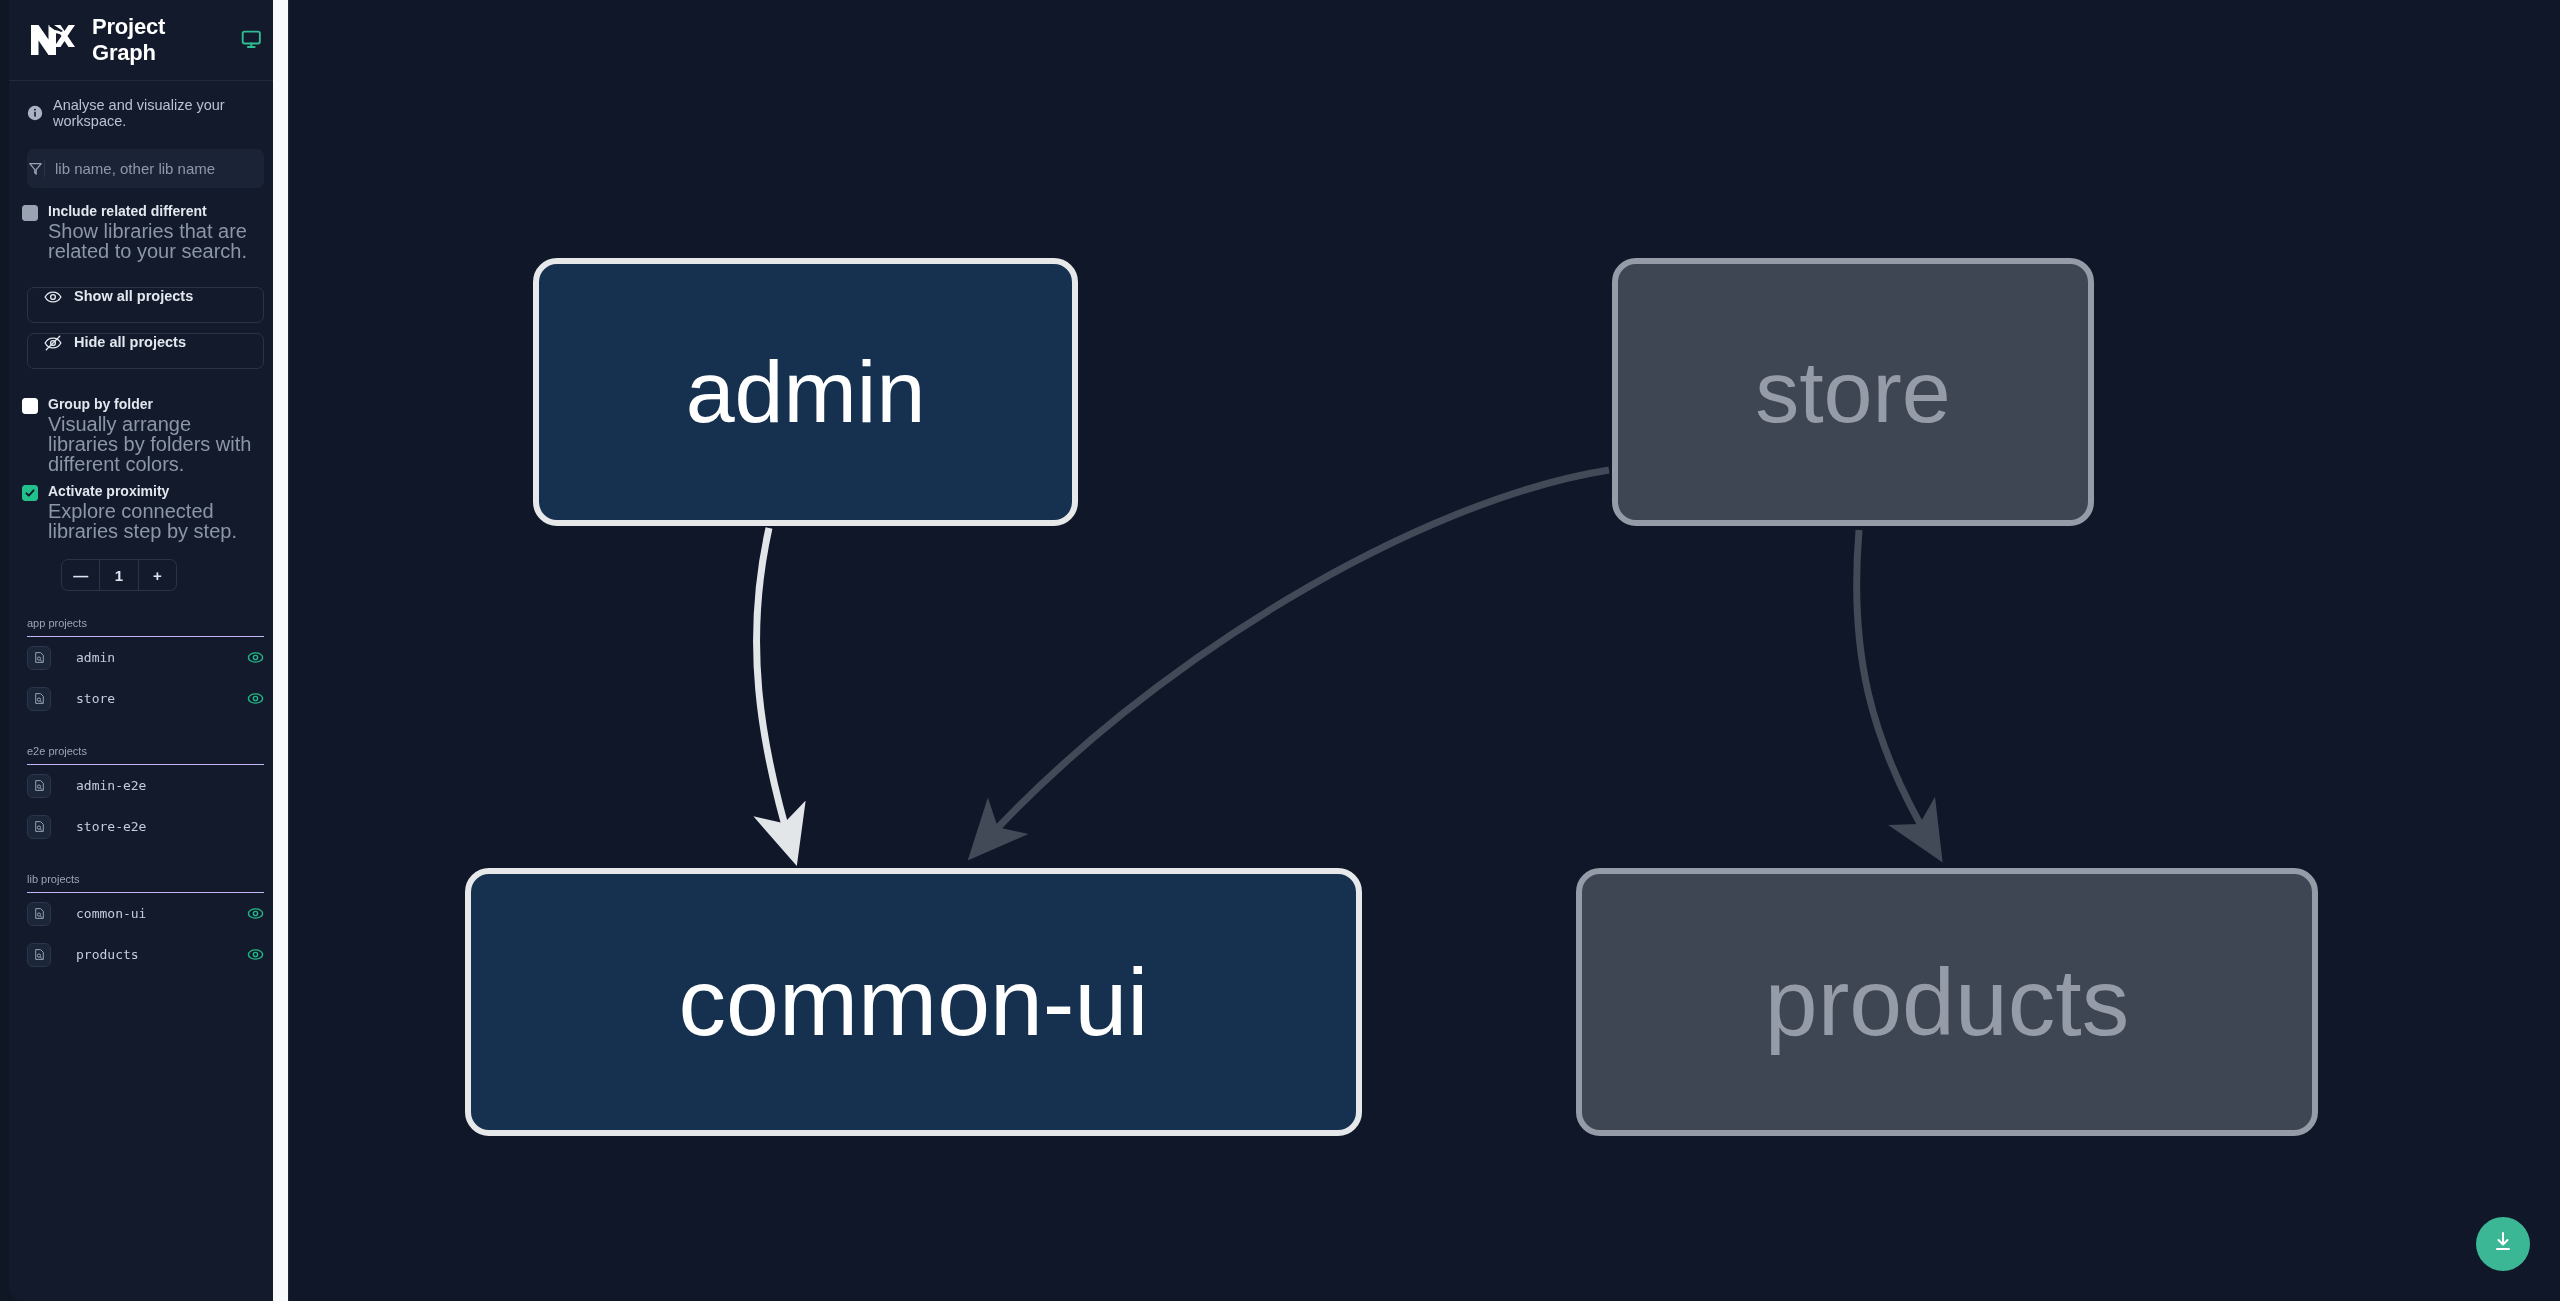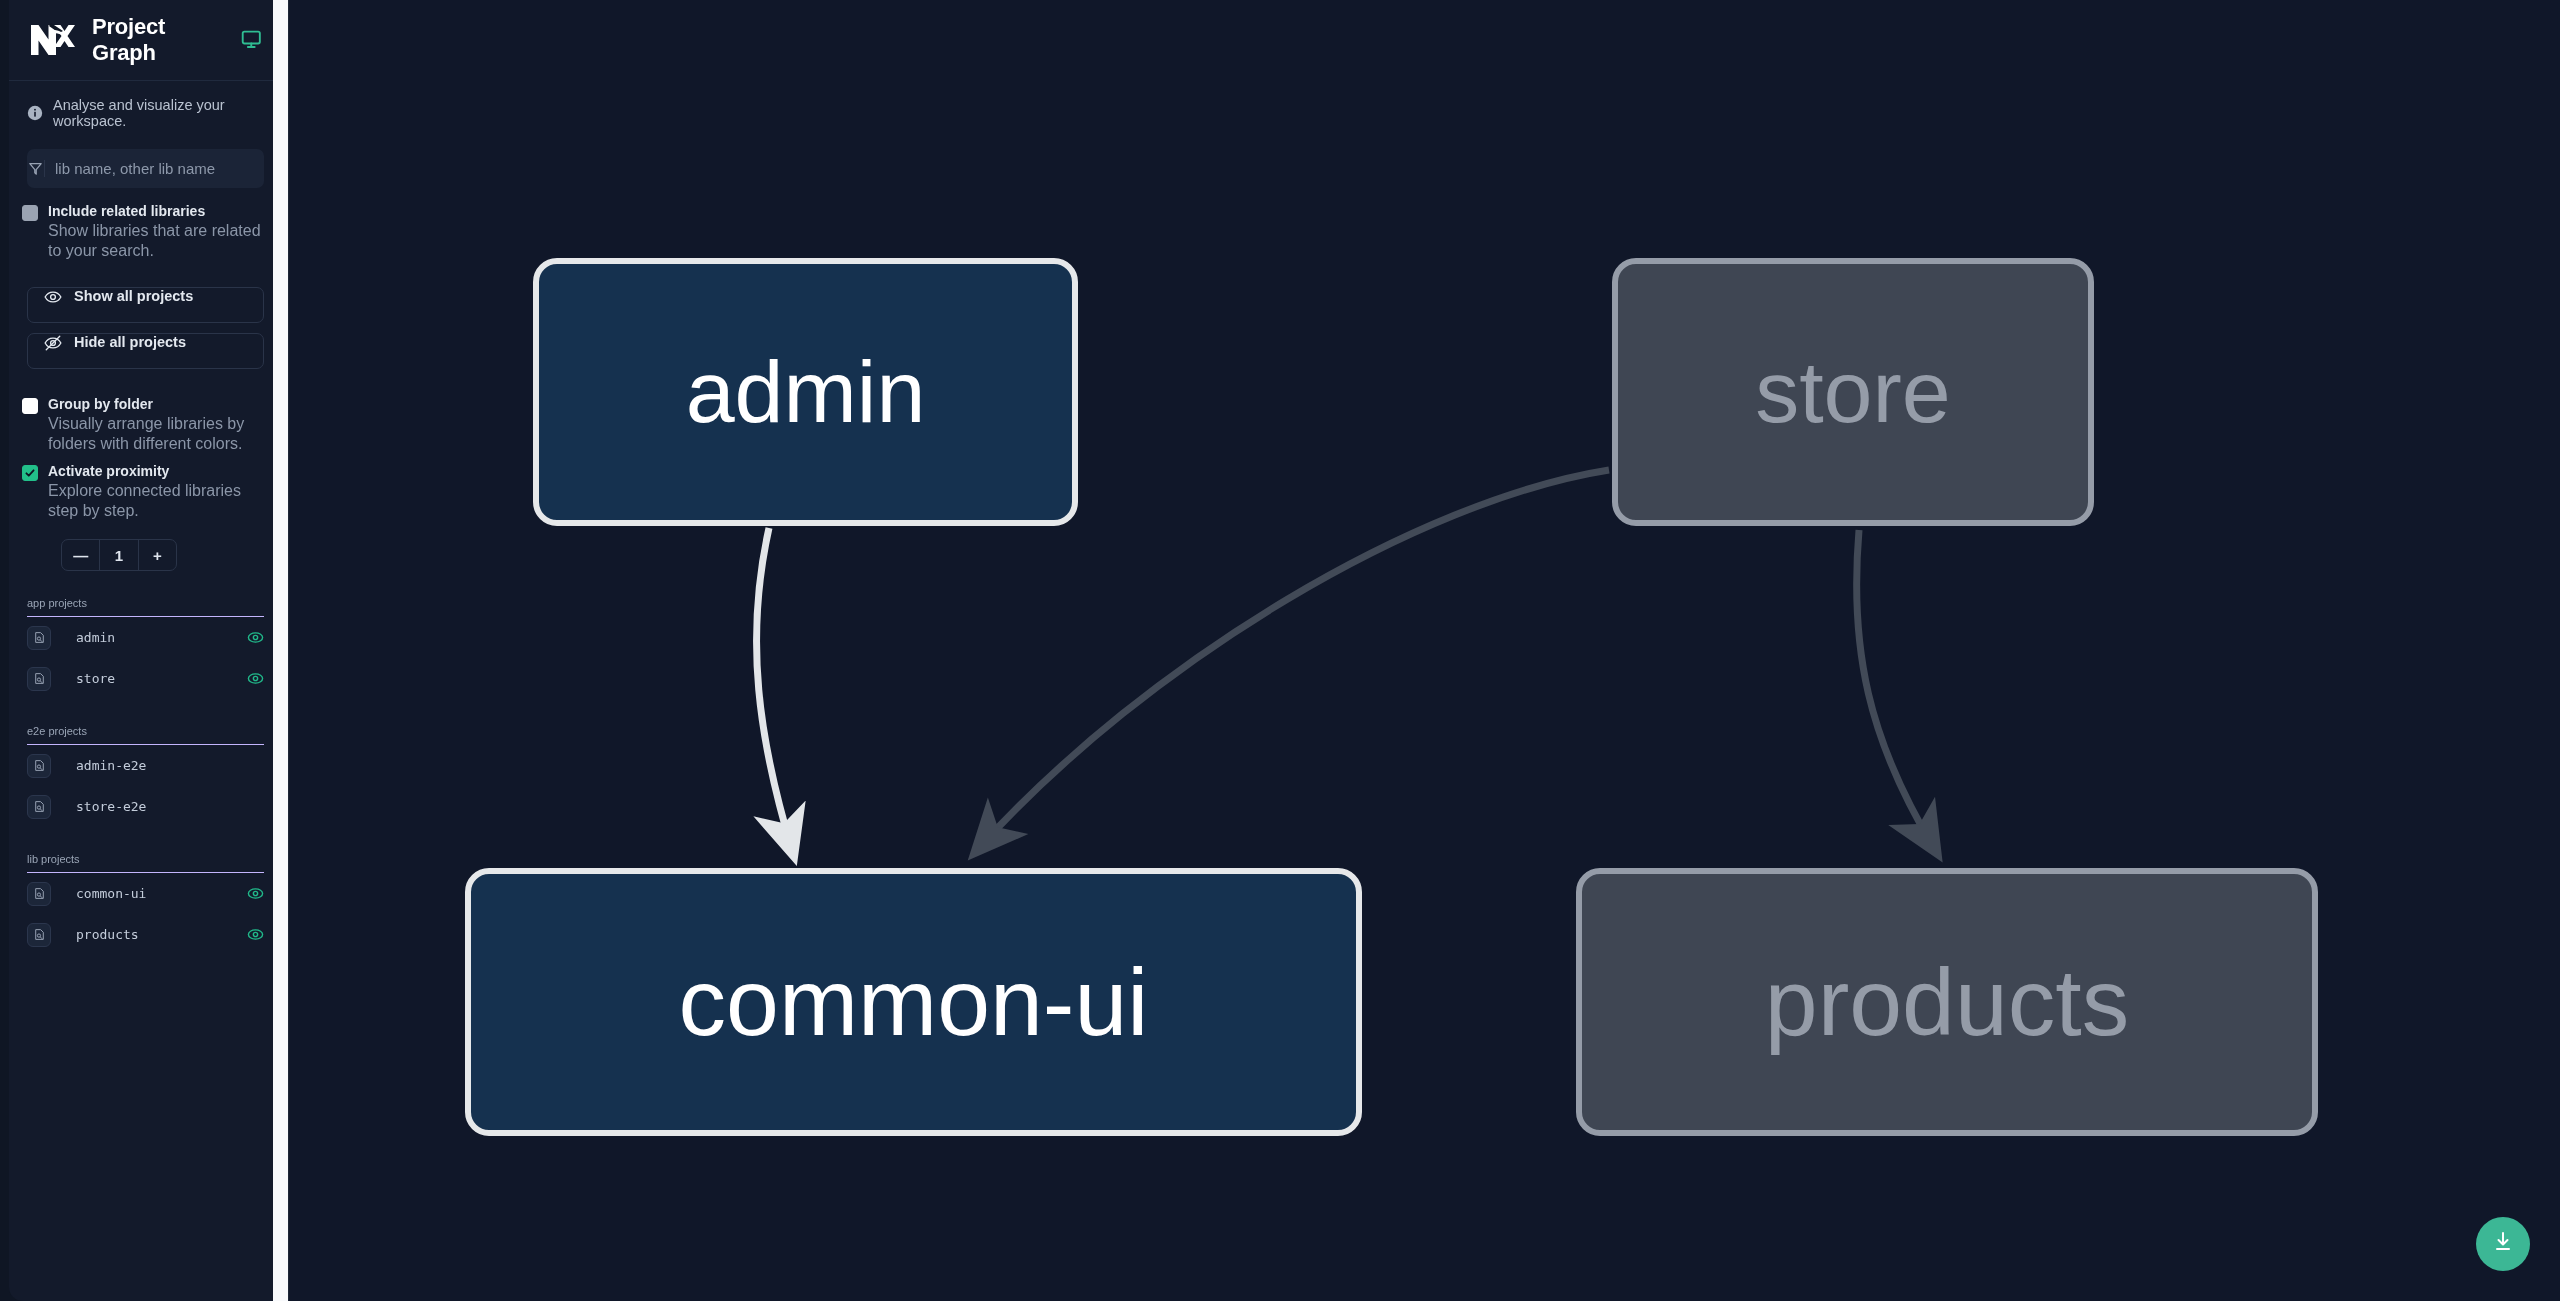--- a/index.html
+++ b/index.html
@@ -65,21 +65,21 @@
     border-radius: 3px; background: #9aa3b2; border: 1px solid #9aa3b2;
   }
   .chk.white { background: #ffffff; border-color: #ffffff; }
   .chk.on {
     background: #22c08a; border-color: #22c08a;
     display: flex; align-items: center; justify-content: center;
   }
   .chk.on svg { width: 12px; height: 12px; }
   .chk-txt { flex: 1; }
   .chk-label { font-size: 14px; font-weight: 700; color: #e3e8ef; line-height: 17px; }
-  .chk-desc { font-size: 16px; color: #8b96a8; line-height: 20px; margin-top: 1px; }
+  .chk-desc { font-size: 20px; color: #8b96a8; line-height: 20px; margin-top: 1px; }
 
   .sb-btn {
     margin: 0 18px; height: 36px;
     display: flex; gap: 12px;
     padding: 0 16px;
     background: #16203200; border: 1px solid #2a3449; border-radius: 7px;
     color: #e3e8ef; font-size: 14.5px; font-weight: 700;
     cursor: pointer;
   }
   .sb-btn svg { width: 18px; height: 18px; flex: 0 0 auto; }
@@ -210,21 +210,21 @@
               <polygon points="4,5 20,5 13,13.5 13,20 11,18 11,13.5"></polygon>
             </svg>
           </div>
           <input type="text" value="" placeholder="lib name, other lib name" style="">
         </div>
       </div>
 
       <div class="chk-row">
         <span class="chk"></span>
         <span class="chk-txt">
-          <span class="chk-label">Include related libraries</span>
+          <span class="chk-label">Include related different</span>
           <div class="chk-desc">Show libraries that are related to your search.</div>
         </span>
       </div>
 
       <div class="sb-btn first">
         <span>
           <svg viewBox="0 0 24 24" fill="none" stroke="#e3e8ef" stroke-width="1.8" stroke-linecap="round" stroke-linejoin="round" xmlns="http://www.w3.org/2000/svg">
             <path d="M1.5 12S5 5.5 12 5.5 22.5 12 22.5 12 19 18.5 12 18.5 1.5 12 1.5 12z"></path>
             <circle cx="12" cy="12" r="3.2"></circle>
           </svg>

